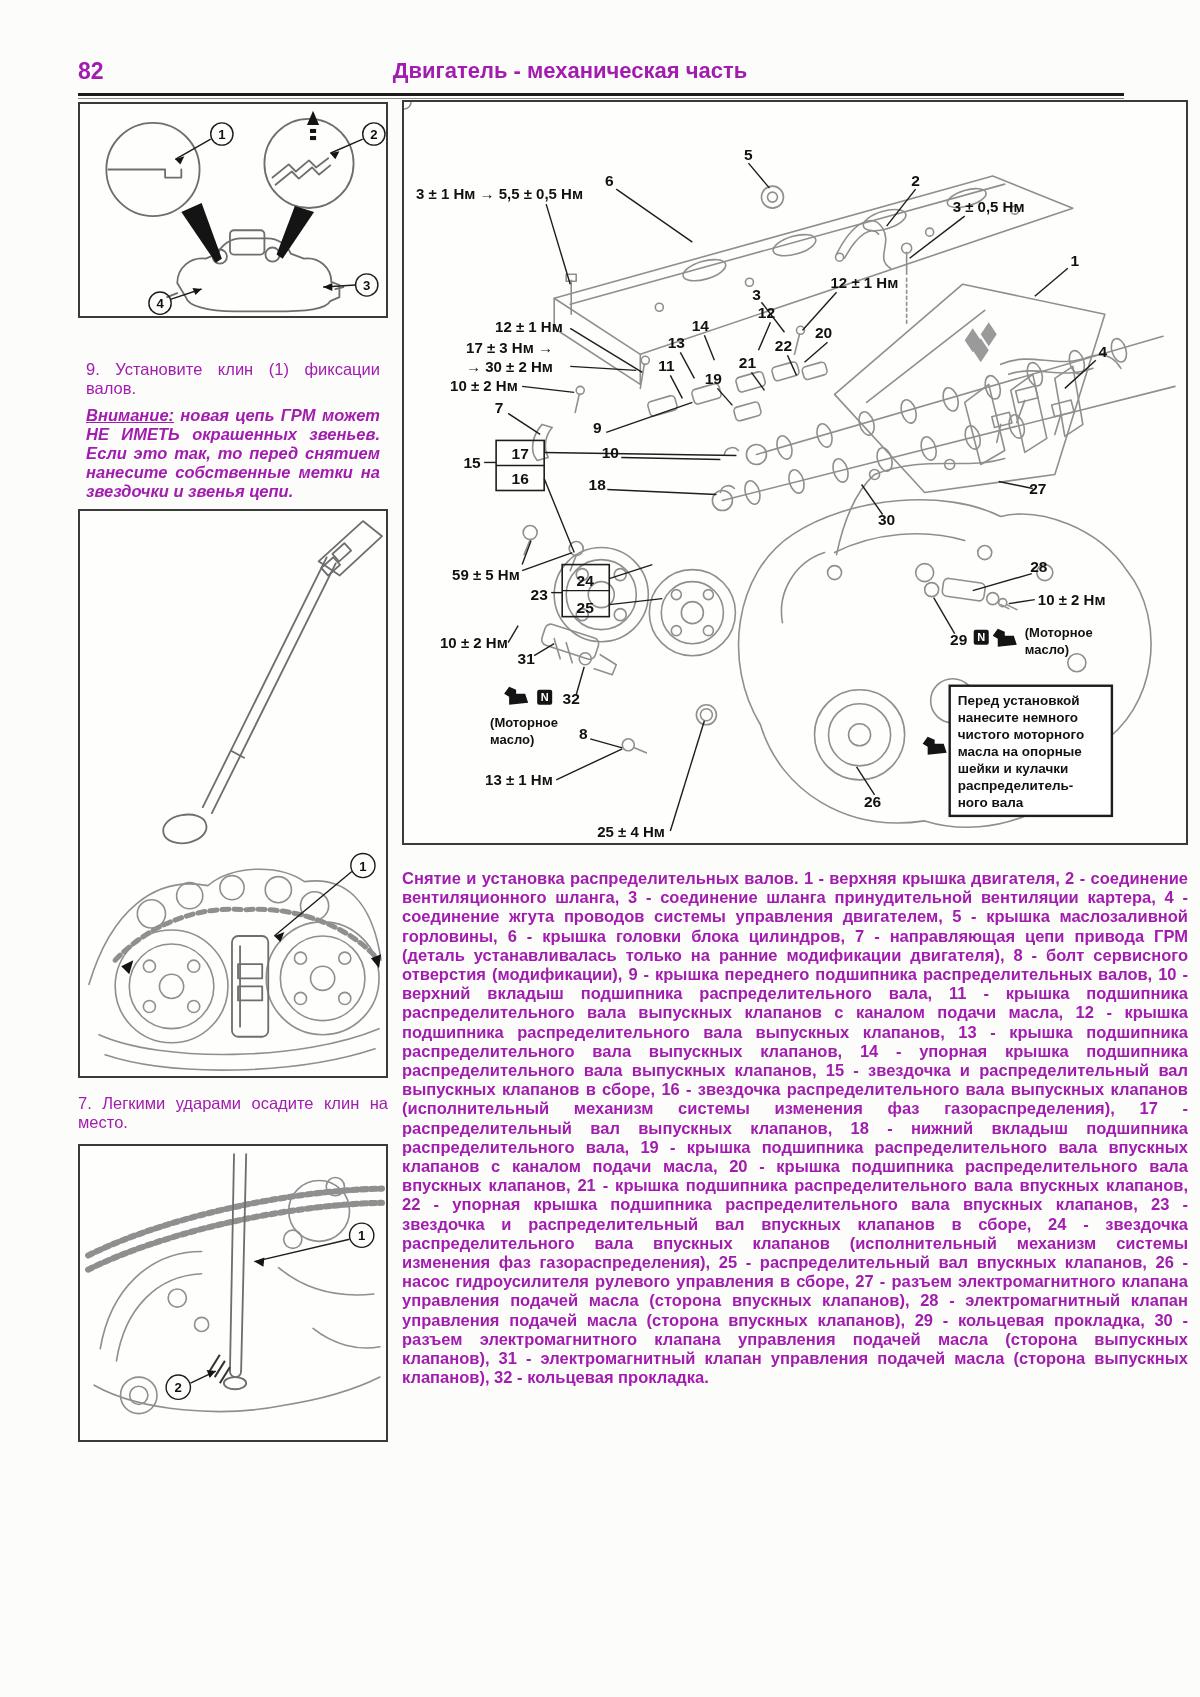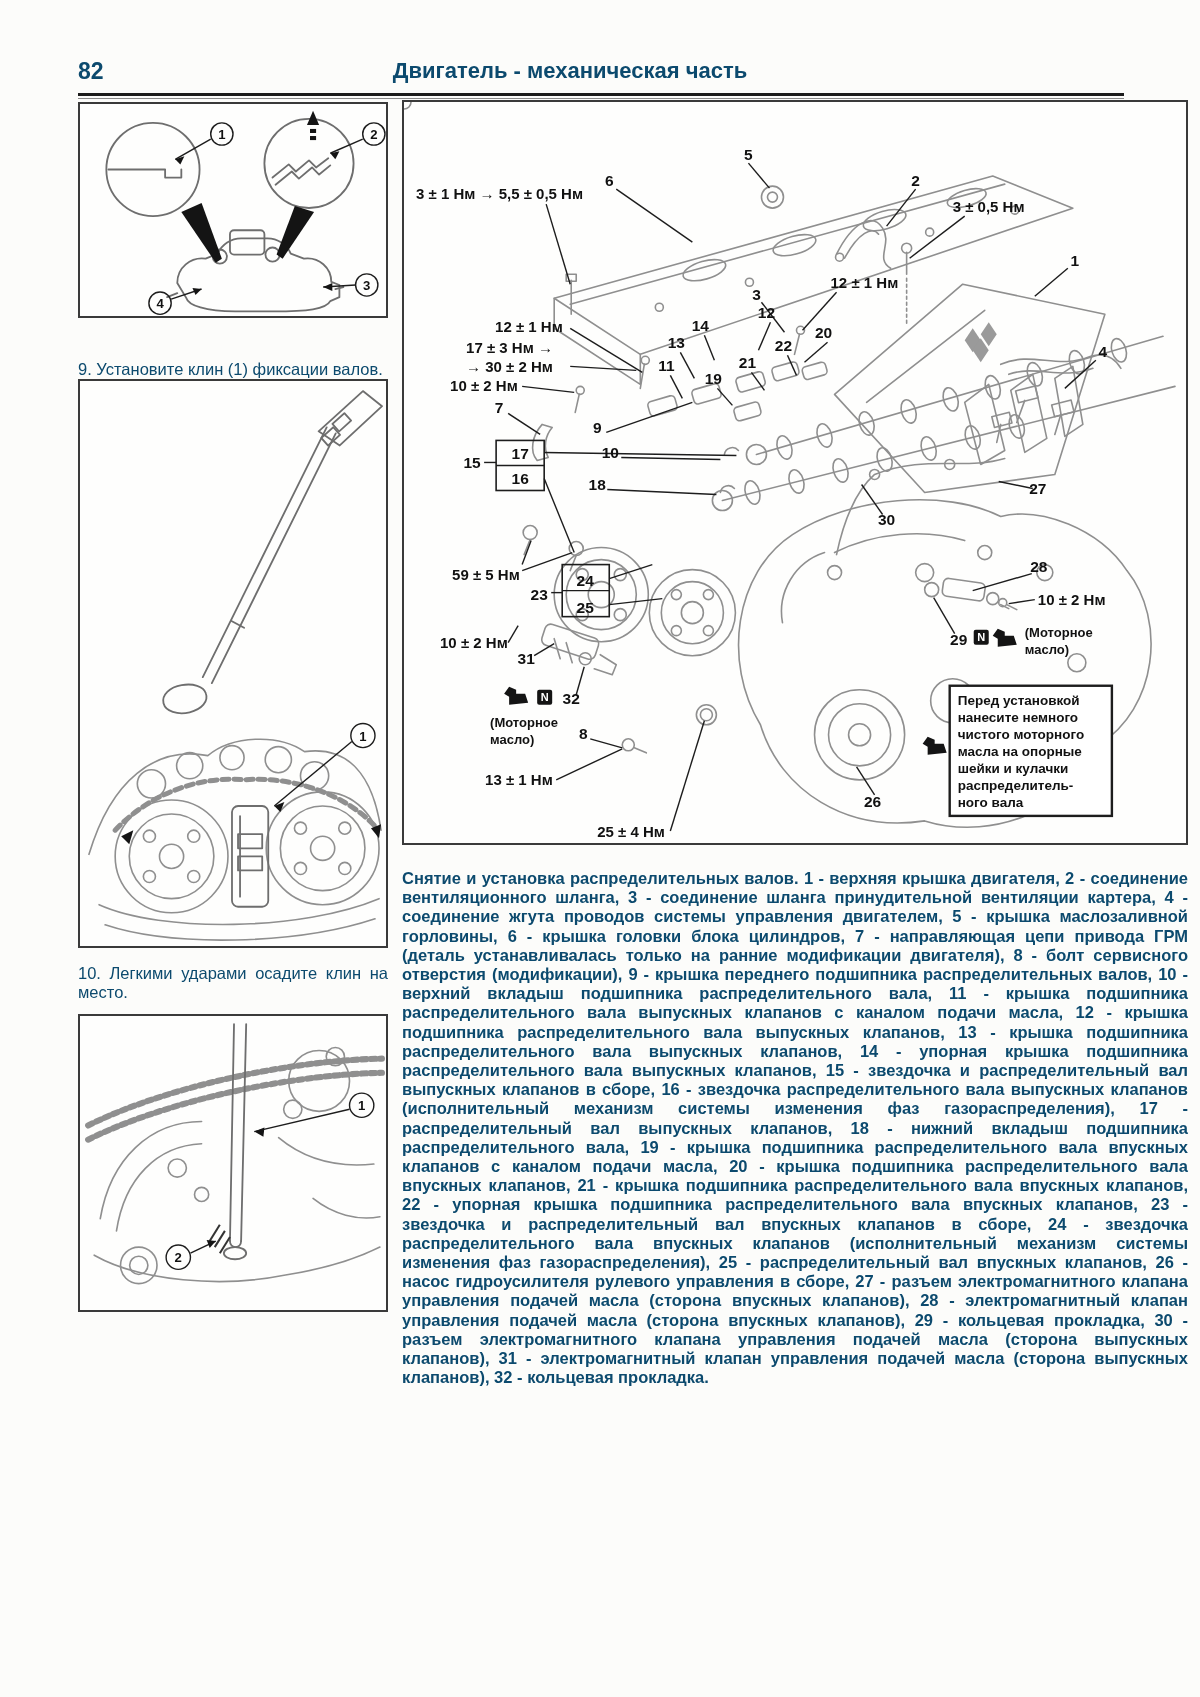--- a/index.html
+++ b/index.html
@@ -1,28 +1,28 @@
 <!DOCTYPE html>
 <html><head>
 <meta charset="utf-8">
 <style>
   html,body{margin:0;padding:0;background:#e8e8e6;}
-  .page{position:relative;width:1200px;height:1697px;margin:0 auto;background:#fcfcfa;color:#0c4a6e;
+  .page{position:relative;width:1200px;height:1697px;margin:0 auto;background:#fcfcfa;color:#a21caf;
         font-family:"Liberation Sans",sans-serif;overflow:hidden;}
   
   .hdr{position:absolute;left:78px;top:56px;width:1046px;height:34px;}
   .hdr .pn{position:absolute;left:0;top:2px;font-size:23px;font-weight:700;}
   .hdr .ttl{position:absolute;left:18px;right:80px;top:2px;text-align:center;font-size:22px;font-weight:700;}
   .rule1{position:absolute;left:78px;top:93px;width:1046px;height:3px;background:#1c1c1c;}
   .rule2{position:absolute;left:78px;top:98px;width:1046px;height:1px;background:#8a8a8a;}
   
   .leftcol{position:absolute;left:78px;top:102px;width:310px;}
   .rightcol{position:absolute;left:402px;top:100px;width:786px;}
   .body-text{font-size:16.5px;line-height:19px;text-align:justify;margin:0;}
-  .leftcol p{margin:0;}
+  .leftcol p{margin:8px;}
   .p-intro{margin:2px 0 14px 0 !important;}
   .p-step9a{margin-top:42px !important;}
   .p-step9b{margin-bottom:8px !important;}
   .warning{font-weight:700;font-style:italic;margin-bottom:8px !important;}
   .warning .wl{text-decoration:underline;}
   .p-step10{margin:16px 0 12px 0 !important;}
   .figbox{border:2.5px solid #3a3a3a;background:#fefefd;box-sizing:border-box;}
   .fig1{height:216px;}
   .fig2{height:569px;}
   .fig3{height:298px;}
@@ -95,20 +95,21 @@
         <g text-anchor="middle">
           <text class="cnum" x="140" y="34">1</text>
           <text class="cnum" x="290" y="34">2</text>
           <text class="cnum" x="283" y="183">3</text>
           <text class="cnum" x="79" y="201">4</text>
         </g>
       </svg>
     </div>
 
     <p class="body-text p-step9a">9. Установите клин (1) фиксации валов.</p>
+    <p class="body-text warning"><span class="wl">Внимание:</span><span> новая цепь ГРМ может НЕ ИМЕТЬ окрашенных звеньев. Если это так, то перед снятием нанесите собственные метки на звездочки и звенья цепи.</span></p>
 
     <div class="figbox fig2">
       <svg viewBox="0 0 302 561">
         <g class="art2">
           <polygon points="236,50 280,10 299,25 257,64"></polygon>
           <rect x="251" y="36" width="16" height="10" transform="rotate(-42 259 41)"></rect>
           <rect x="240" y="50" width="16" height="10" transform="rotate(-42 248 55)"></rect>
           <line x1="244" y1="46" x2="121" y2="294"></line>
           <line x1="253" y1="52" x2="130" y2="300"></line>
           <line x1="149" y1="238" x2="162" y2="245"></line>
@@ -148,21 +149,21 @@
         <polygon class="blk" points="288,444 298,440 296,454"></polygon>
         <g class="lead">
           <line x1="269" y1="358" x2="192" y2="422"></line>
             <polygon class="blk" points="192,422 202,418 198,428"></polygon>
           <circle cx="280" cy="352" r="12"></circle>
         </g>
         <text class="cnum" x="280" y="357" text-anchor="middle">1</text>
       </svg>
     </div>
 
-    <p class="body-text p-step10">10. Легкими ударами осадите клин на место.</p>
+    <p class="body-text p-step10">7. Легкими ударами осадите клин на место.</p>
 
     <div class="figbox fig3">
       <svg viewBox="0 0 302 290">
         <g class="art">
           <path d="M8,108 C80,72 200,44 298,42 M8,122 C80,86 200,58 298,56" stroke-dasharray="5,4" stroke-width="6"></path>
           <path d="M20,200 C30,140 70,104 120,104 M36,212 C44,160 76,128 120,126"></path>
           <path d="M14,236 C60,262 140,268 200,256 C240,250 272,240 296,228"></path>
           <circle cx="58" cy="246" r="18"></circle>
             <circle cx="58" cy="246" r="9"></circle>
           <circle cx="236" cy="64" r="30"></circle>

